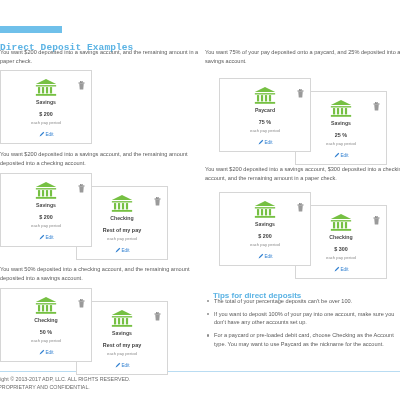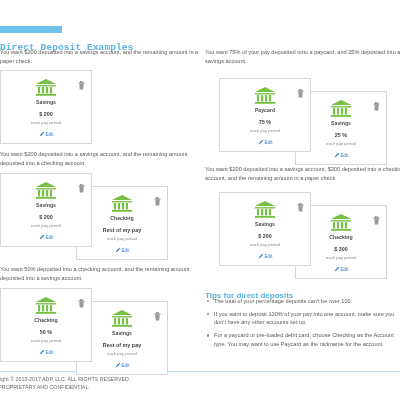--- a/index.html
+++ b/index.html
@@ -483,21 +483,21 @@
       <div class="card-period">each pay period</div>
       <div class="card-edit">
         <span class="pencil">
           <svg viewBox="0 0 10 10" width="6" height="6">
             <path d="M1 9 L2 6.5 L7.2 1.3 L8.7 2.8 L3.5 8 Z" fill="#2f7fd0"></path>
           </svg>
         </span><span>Edit</span>
       </div>
     </div>
 
-    <h2 class="tips-heading" style="left:0px; top:284px;">Tips for direct deposits</h2>
+    <h2 class="tips-heading" style="left:8px; top:284px;">Tips for direct deposits</h2>
 
     <ul class="tips-list" style="left:0px; top:297px;">
       <li>The total of your percentage deposits can't be over 100.</li>
       <li>If you want to deposit 100% of your pay into one account, make sure you don't have any other accounts set up.</li>
       <li>For a paycard or pre-loaded debit card, choose Checking as the Account type. You may want to use Paycard as the nickname for the account.</li>
     </ul>
 
   </div>
 
   <div class="footer-rule"></div>

